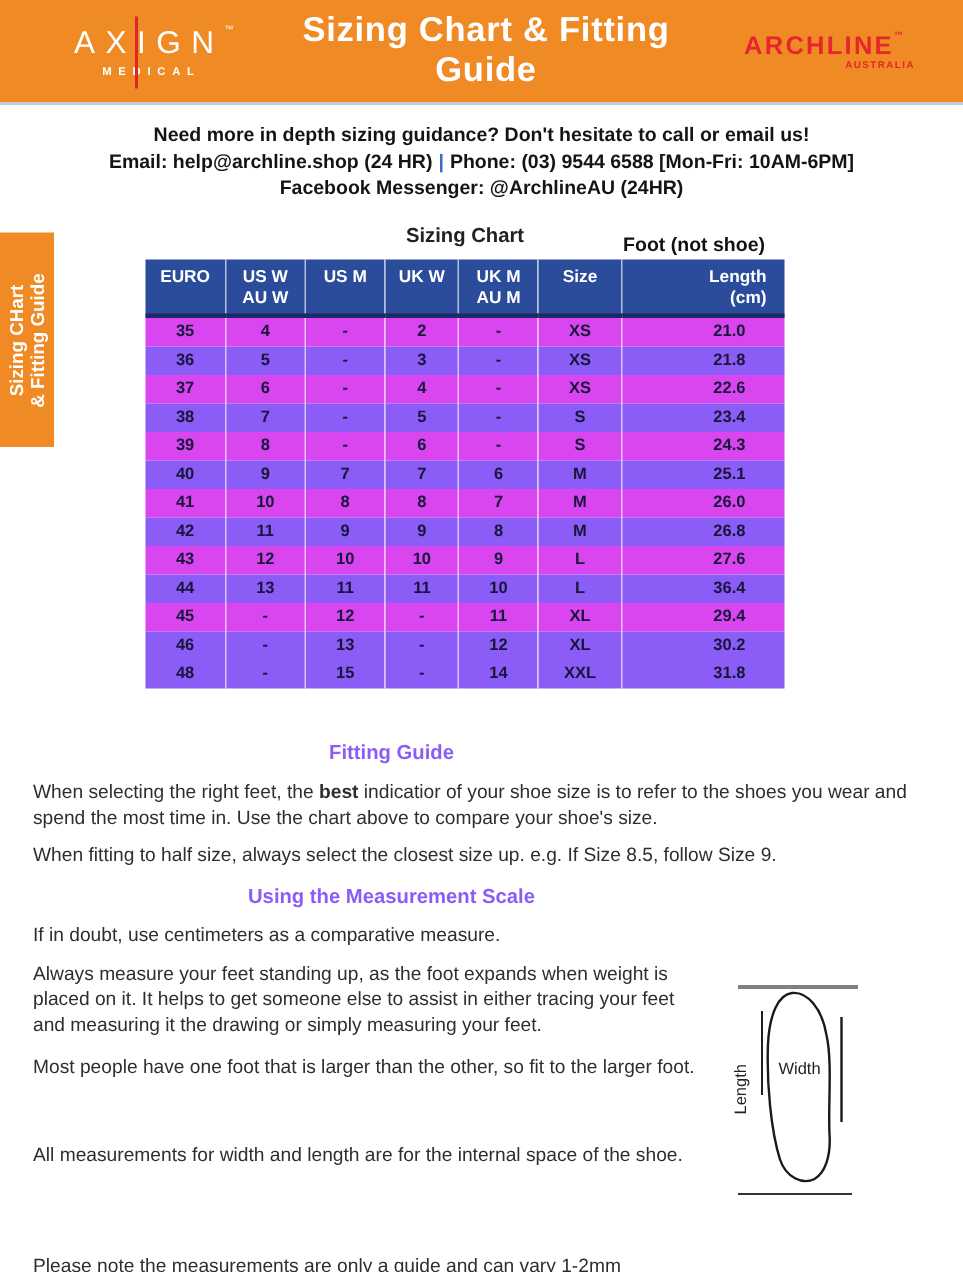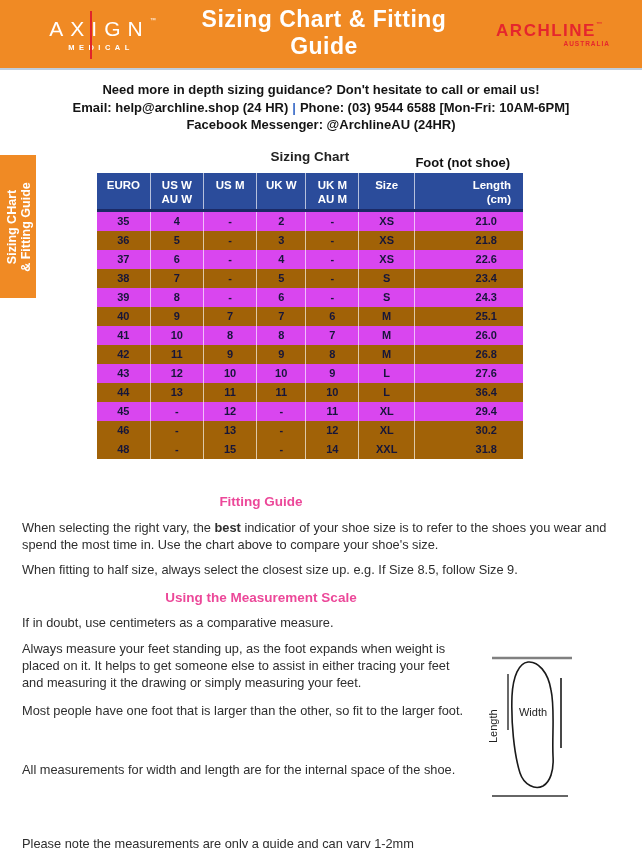--- a/index.html
+++ b/index.html
@@ -80,27 +80,27 @@
   }
   table.sizing th.len-head { text-align:right; padding-right:12px; }
   table.sizing td {
     height:19px; text-align:center; font-size:11px; font-weight:bold;
     color:#16163A; line-height:19px;
   }
   table.sizing th:not(:last-child), table.sizing td:not(:last-child) {
     border-right:1px solid rgba(255,255,255,0.65);
   }
   table.sizing tr.row-odd td  { background:#d946ef; }
-  table.sizing tr.row-even td { background:#a16207; }
+  table.sizing tr.row-even td { background:#8b5cf6; }
   table.sizing td.len-col { text-align:right; padding-right:26px; }
 
   
   .section-head {
     position:absolute; width:522px; text-align:center;
-    font-size:13.5px; font-weight:bold; color:#ec4899;
+    font-size:13.5px; font-weight:bold; color:#8b5cf6;
   }
   .body-text {
     position:absolute; left:22px; color:#2e2e2e; font-size:12.8px; line-height:17px;
   }
 
   
   .foot-diagram { position:absolute; left:486px; top:646px; }
   .foot-diagram text { font-family:"Liberation Sans", sans-serif; font-size:11px; fill:#222; }
 </style>
 </head>
@@ -274,21 +274,21 @@
           <td>15</td>
           <td>-</td>
           <td>14</td>
           <td>XXL</td>
           <td class="len-col">31.8</td>
         </tr>
       </tbody>
   </table>
 
   <div class="section-head" style="top:494px;">Fitting Guide</div>
-  <div class="body-text" style="top:519px; width:600px;"><span>When selecting the right vary, the </span><b>best</b><span> indicatior of your shoe size is to refer to the shoes you wear and spend the most time in. Use the chart above to compare your shoe's size.</span></div>
+  <div class="body-text" style="top:519px; width:600px;"><span>When selecting the right feet, the </span><b>best</b><span> indicatior of your shoe size is to refer to the shoes you wear and spend the most time in. Use the chart above to compare your shoe's size.</span></div>
   <div class="body-text" style="top:561px; width:600px;">When fitting to half size, always select the closest size up. e.g. If Size 8.5, follow Size 9.</div>
 
   <div class="section-head" style="top:590px;">Using the Measurement Scale</div>
   <div class="body-text" style="top:614px; width:600px;">If in doubt, use centimeters as a comparative measure.</div>
   <div class="body-text" style="top:640px; width:448px;">Always measure your feet standing up, as the foot expands when weight is placed on it. It helps to get someone else to assist in either tracing your feet and measuring it the drawing or simply measuring your feet.</div>
   <div class="body-text" style="top:702px; width:600px;">Most people have one foot that is larger than the other, so fit to the larger foot.</div>
   <div class="body-text" style="top:761px; width:600px;">All measurements for width and length are for the internal space of the shoe.</div>
   <div class="body-text" style="top:787px; width:440px;margin-top:48px;">Please note the measurements are only a guide and can vary 1-2mm depending on style.</div>
 
   <svg class="foot-diagram" width="110" height="160" viewBox="0 0 110 160">

